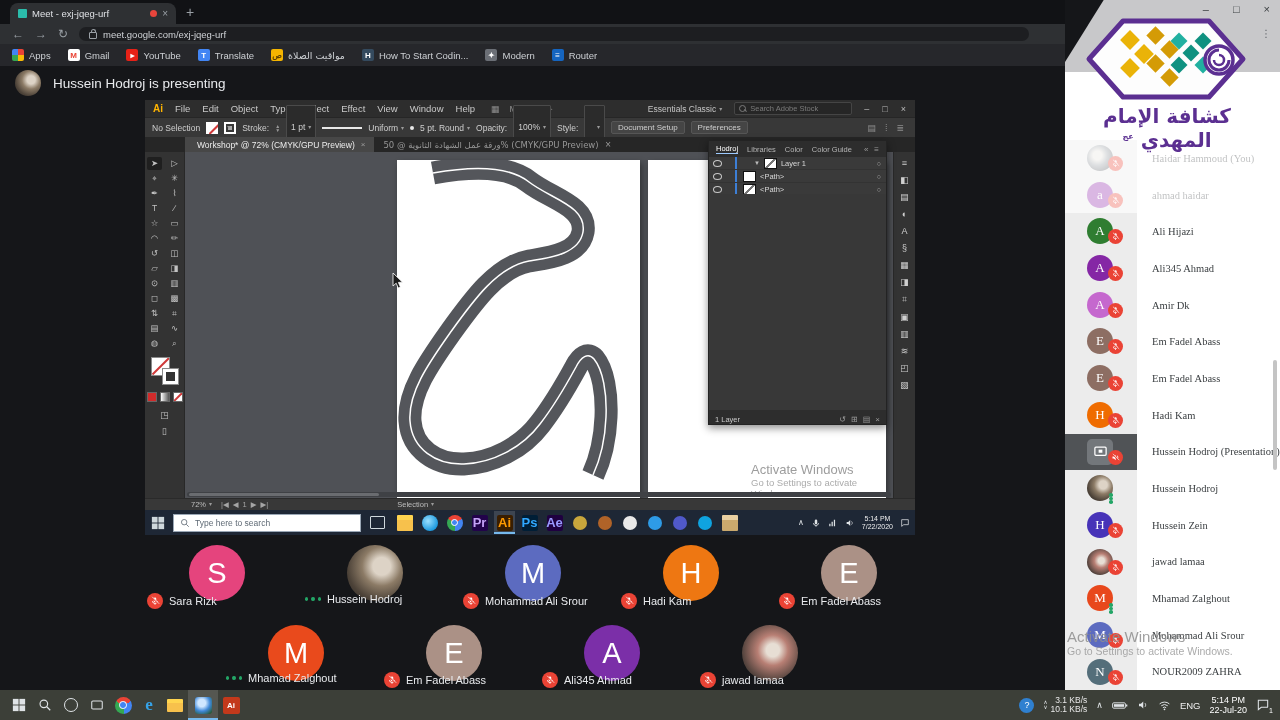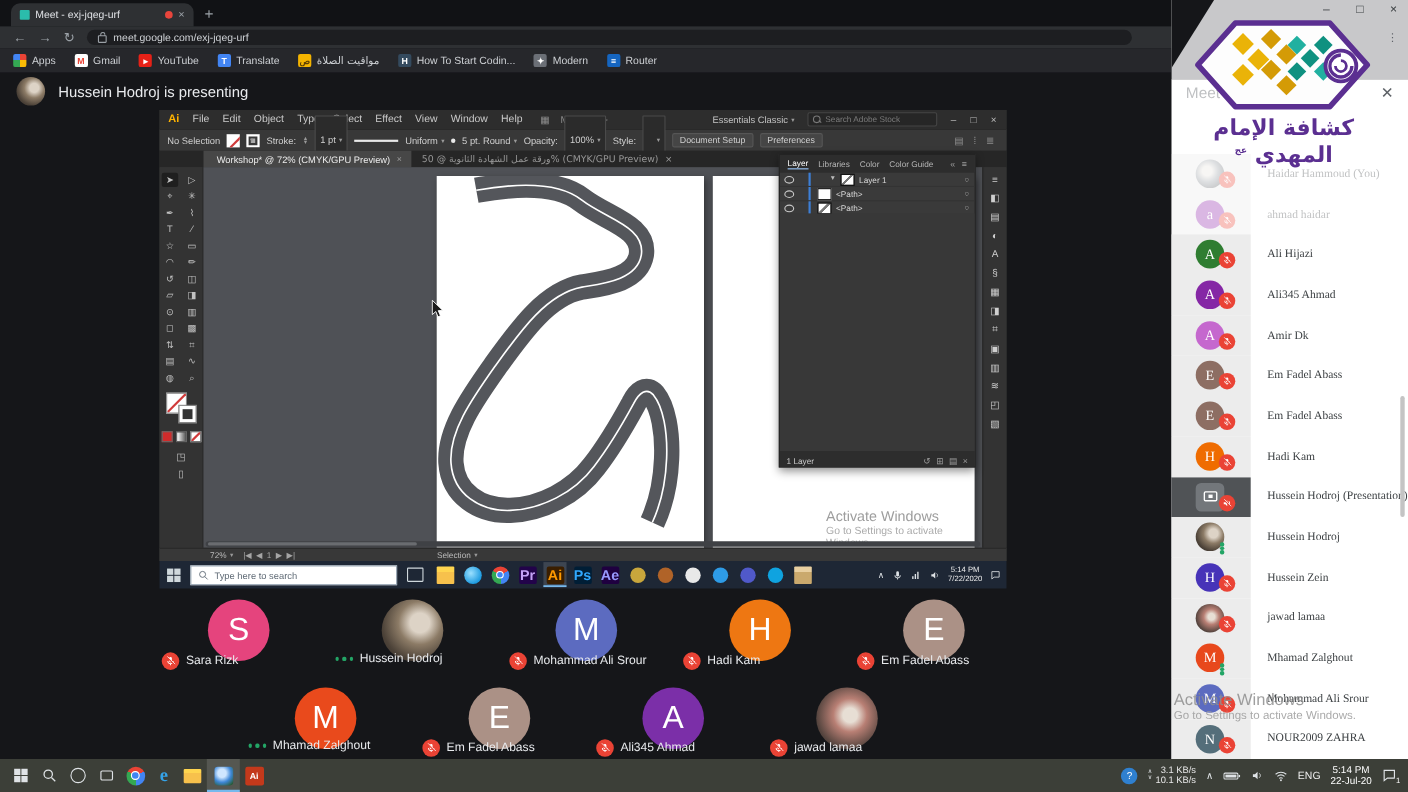--- a/index.html
+++ b/index.html
@@ -425,21 +425,21 @@
             <span>▣</span>
             <span>▥</span>
             <span>≋</span>
             <span>◰</span>
             <span>▧</span>
           </div>
       </div>
 
       <div id="layers">
         <div id="layers-head">
-          <span class="lt active">Layer</span>
+          <span class="lt active">Hodroj</span>
           <span class="lt">Libraries</span>
           <span class="lt">Color</span>
           <span class="lt">Color Guide</span>
           <span class="hicons">
             <span>«</span>
             <span>≡</span>
           </span>
         </div>
         <div class="lrow">
           <span class="eye"></span>
@@ -576,24 +576,20 @@
       <div class="wedge"></div>
       <div class="hostctl">
         <span>–</span>
         <span>□</span>
         <span>×</span>
       </div>
       <div class="subicons">
         <span class="sq"></span>
         <span>⋮</span>
       </div>
-    </div>
-    <div id="panel-head">
-      <span class="t">Meet</span>
-      <span class="x">✕</span>
     </div>
     <div id="plist">
         <div class="prow faded">
           <div class="pgutter">
             <div class="pav photo p3"></div>
             <span class="pbadge">
               <svg viewBox="0 0 24 24">
                 <path fill="#fff" d="M12 14.8a3 3 0 0 0 3-3V6.3a3 3 0 1 0-6 0v5.5a3 3 0 0 0 3 3z"></path>
                 <path fill="#fff" d="M16.9 11.8a4.9 4.9 0 0 1-9.8 0H5.2a6.8 6.8 0 0 0 5.8 6.7V21h2v-2.5a6.8 6.8 0 0 0 5.8-6.7h-1.9z"></path>
                 <path stroke="#ea4335" stroke-width="3.6" d="M4 2.6 21.4 20"></path>

